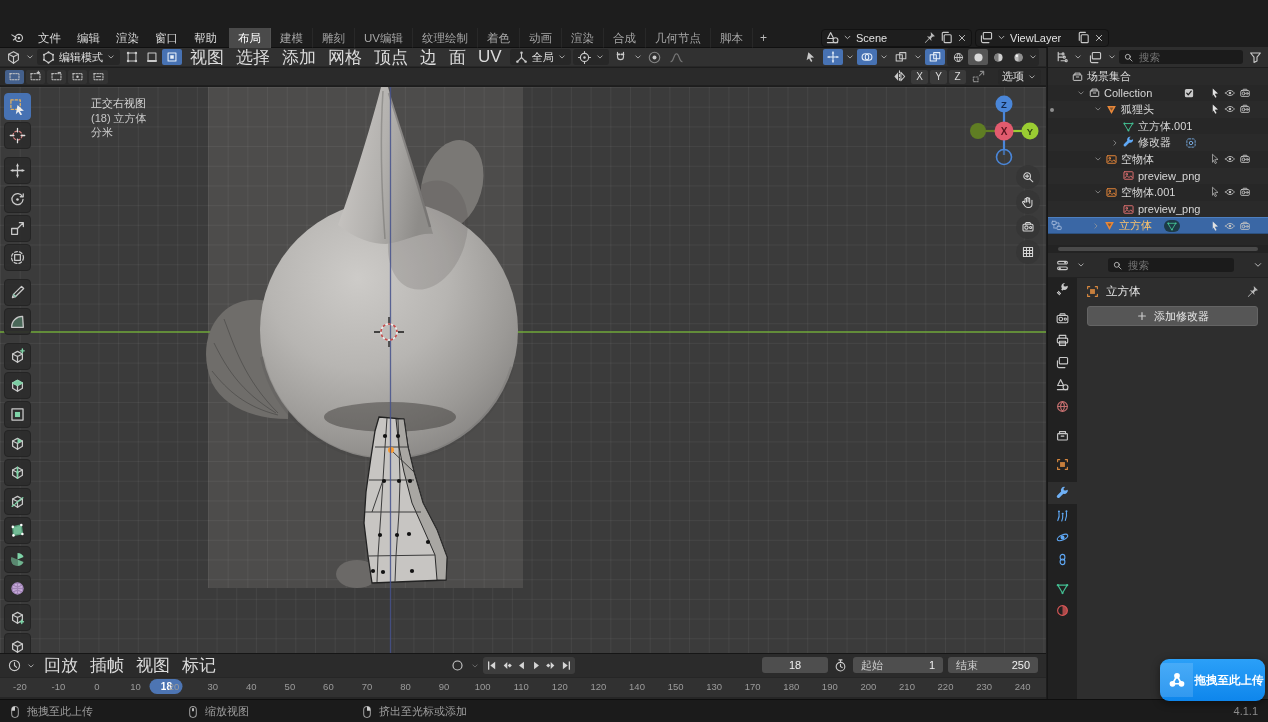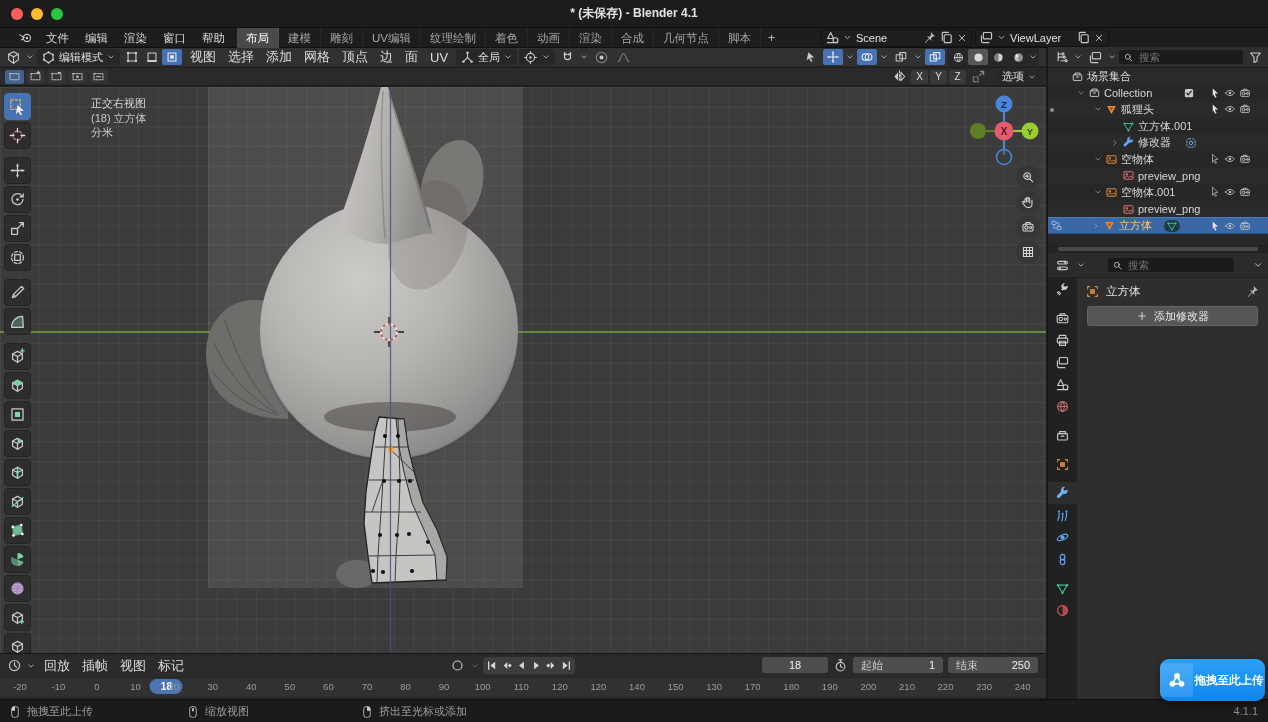--- a/index.html
+++ b/index.html
@@ -11,36 +11,36 @@
   .i{display:inline-flex;align-items:center;justify-content:center;line-height:0;}
 
   
   #titlebar{left:0;top:0;width:1268px;height:27px;background:#1c1c1c;border-bottom:1px solid #0d0d0d;}
   #titlebar .lights{position:absolute;left:11px;top:8px;display:flex;gap:8px;}
   #titlebar .lights span{width:12px;height:12px;border-radius:50%;}
   .lt-close{background:#ff5f57;} .lt-min{background:#febc2e;} .lt-zoom{background:#28c840;}
   #window-title{width:100%;text-align:center;line-height:27px;font-size:12px;font-weight:bold;color:#e3e3e3;}
 
   
-  #topbar{left:0;top:28px;width:1112px;height:20px;background:#1d1d1d;border-bottom:1px solid #101010;display:flex;align-items:center;padding-left:12px;box-sizing:border-box;}
+  #topbar{left:0;top:28px;width:1112px;height:20px;background:#1d1d1d;border-bottom:1px solid #101010;display:flex;align-items:center;padding-left:4px;box-sizing:border-box;}
   #blender-logo{width:26px;}
   .menu-item{font-size:11.5px;color:#d8d8d8;padding:0 8px;height:20px;line-height:20px;cursor:default;}
   #ws-tabs{display:flex;height:20px;margin-left:4px;}
   .ws-tab{font-size:11.5px;color:#a6a6a6;padding:0 9px;line-height:20px;border-right:1px solid rgba(255,255,255,.05);white-space:nowrap;}
   .ws-tab.active{background:#4a4a4a;color:#fff;}
   .ws-plus{color:#bbb;padding:0 7px;line-height:20px;font-size:12px;}
   #top-right{margin-left:auto;display:flex;gap:3px;padding-right:3px;}
   .selector{background:#1e1e1e;border:1px solid #121212;border-radius:4px;height:16px;display:flex;align-items:center;gap:2px;padding:0 3px;}
   .selector .val{font-size:11px;color:#e2e2e2;padding:0 6px 0 1px;min-width:58px;}
 
   
   #vph{left:0;top:48px;width:1046px;height:19px;background:#313131;border-bottom:1px solid #272727;display:flex;align-items:center;padding:0 3px;gap:2px;box-sizing:border-box;}
   .dd{background:#272727;border-radius:3px;height:16px;display:flex;align-items:center;gap:3px;padding:0 4px;}
   .dd .lbl{font-size:11px;color:#e0e0e0;white-space:nowrap;}
-  .hmenu{font-size:13px;color:#dcdcdc;padding:0 6px;white-space:nowrap;}
+  .hmenu{font-size:17px;color:#dcdcdc;padding:0 6px;white-space:nowrap;}
   .ibtn{width:20px;height:16px;border-radius:2px;display:flex;align-items:center;justify-content:center;}
   .ibtn.active{background:#4772b3;}
   .ibtn.on{background:#4772b3;}
   #vph-right{margin-left:auto;display:flex;align-items:center;gap:2px;padding-right:4px;}
   #shading-group{background:#272727;border-radius:3px;display:flex;align-items:center;padding:1px;}
   #shading-group .ibtn.sel{background:#565656;}
 
   
   #tsettings{left:0;top:68px;width:1046px;height:18px;background:#2a2a2a;border-bottom:1px solid #1f1f1f;display:flex;align-items:center;padding:0 5px;gap:2px;box-sizing:border-box;}
   .smode{width:19px;height:14px;border-radius:2px;background:#333;display:flex;align-items:center;justify-content:center;}
@@ -118,28 +118,20 @@
   #upload{left:1160px;top:659px;width:105px;height:42px;border-radius:9px;overflow:hidden;display:flex;align-items:center;
     background:linear-gradient(180deg,#2ba0f8,#0e86ec);box-shadow:0 2px 8px rgba(0,0,0,.45);}
   #upload .ic{width:33px;height:34px;display:flex;align-items:center;justify-content:center;background:rgba(255,255,255,.14);}
   #upload .lbl{flex:1;text-align:center;font-size:11.5px;font-weight:bold;color:#fff;white-space:nowrap;}
 </style>
 </head>
 <body>
 
 <div id="stage">
 
-  <div id="titlebar" class="abs">
-    <div class="lights">
-      <span class="lt-close"></span>
-      <span class="lt-min"></span>
-      <span class="lt-zoom"></span>
-    </div>
-    <div id="window-title">* (未保存) - Blender 4.1</div>
-  </div>
 
   <div id="topbar" class="abs">
     <span id="blender-logo" class="i">
         <svg width="15" height="15" viewBox="0 0 16 16" fill="none" stroke="#c9c9c9" stroke-width="1.2" stroke-linecap="round" stroke-linejoin="round">
           <circle cx="9.5" cy="8.5" r="3.8"></circle>
           <circle cx="9.5" cy="8.5" r="1.3" fill="#c9c9c9" stroke="none"></circle>
           <path d="M2 5.2l4.6 2.7M3.6 10.6L6.2 8.7"></path>
         </svg>
       </span>
     <nav id="main-menus" class="flex">

